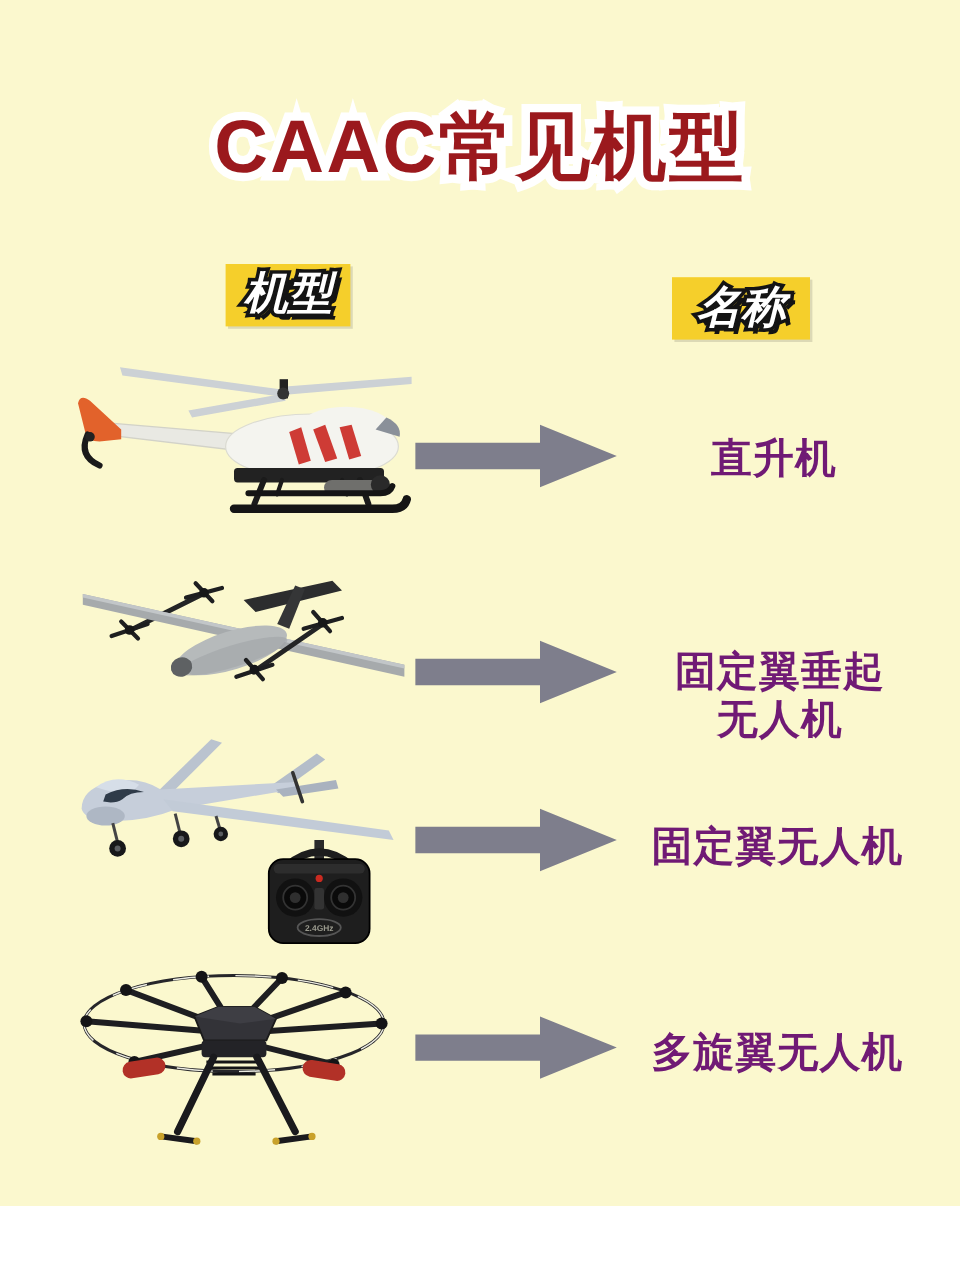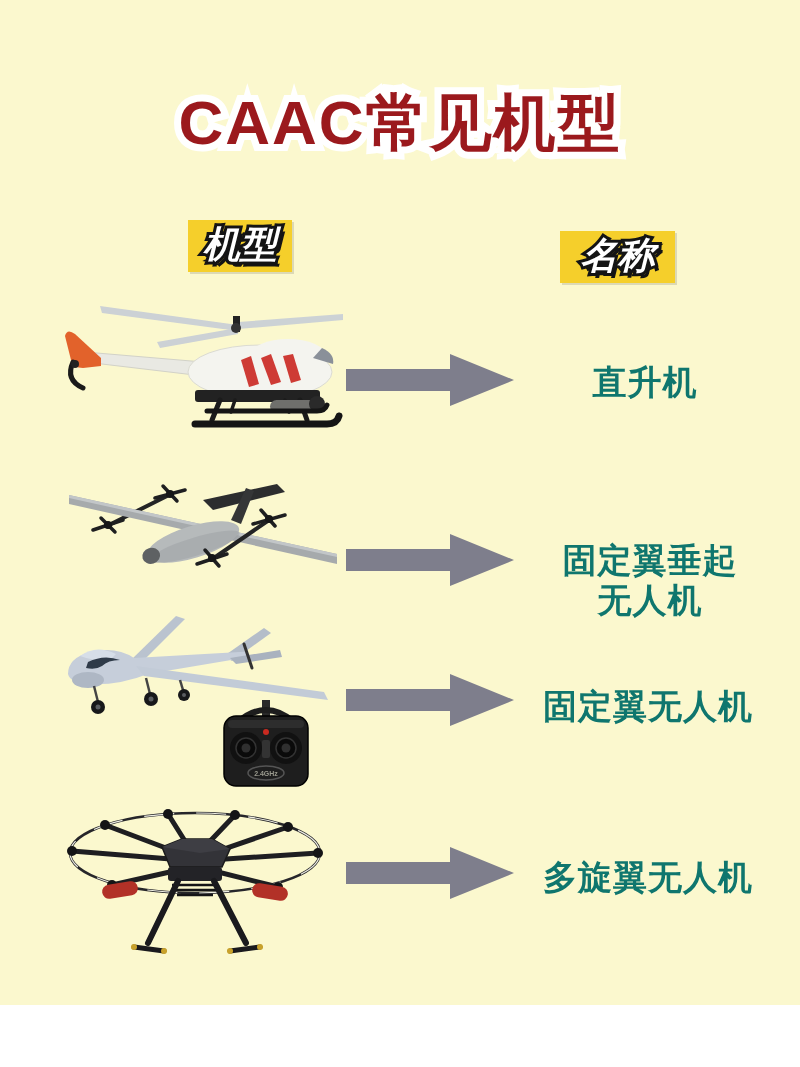--- a/index.html
+++ b/index.html
@@ -18,21 +18,21 @@
     box-shadow:2px 2px 0 rgba(0,0,0,0.12);}
   .tag-left{left:188px;top:220px;width:104px;height:52px;}
   .tag-right{left:560px;top:231px;width:115px;height:52px;}
   .g-layer{font-size:37px;font-weight:900;font-style:italic;white-space:nowrap;}
   .g-stroke{position:absolute;-webkit-text-stroke:6px #141414;color:#141414;
     text-shadow:4px 5px 0 #141414;}
   .g-fill{position:relative;color:#ffffff;}
   
   .aircraft{position:absolute;}
   .arrow{position:absolute;width:170px;height:56px;}
-  .row-label{position:absolute;font-weight:900;color:#0f766e;font-size:34px;
+  .row-label{position:absolute;font-weight:900;color:#701a75;font-size:34px;
     letter-spacing:1px;text-align:center;line-height:40px;}
   .lbl-1{left:495px;top:362px;width:300px;}
   .lbl-2{left:495px;top:540px;width:310px;}
   .lbl-3{left:488px;top:686px;width:320px;}
   .lbl-4{left:488px;top:857px;width:320px;}
 </style>
 </head>
 <body>
 
 <div class="poster">

